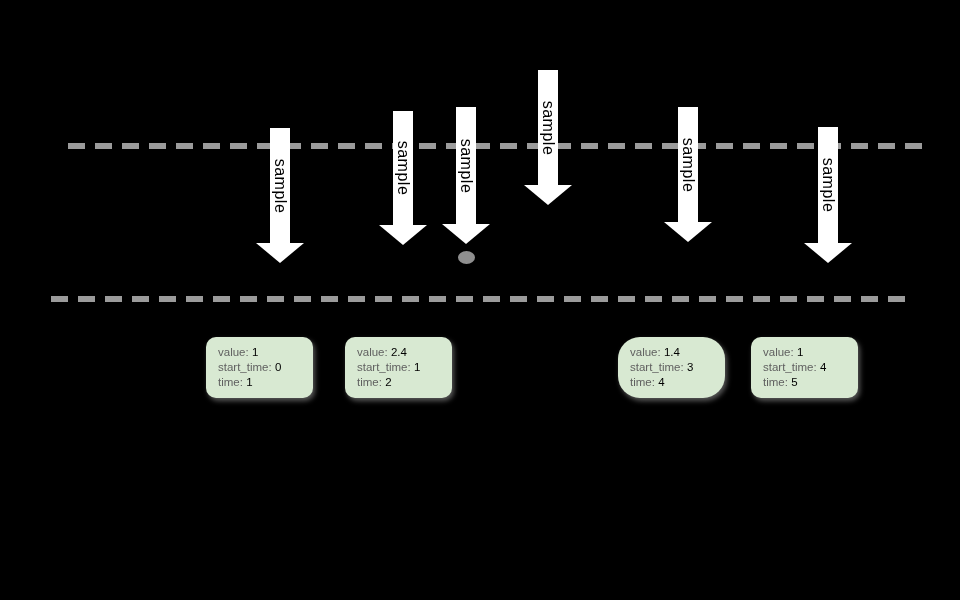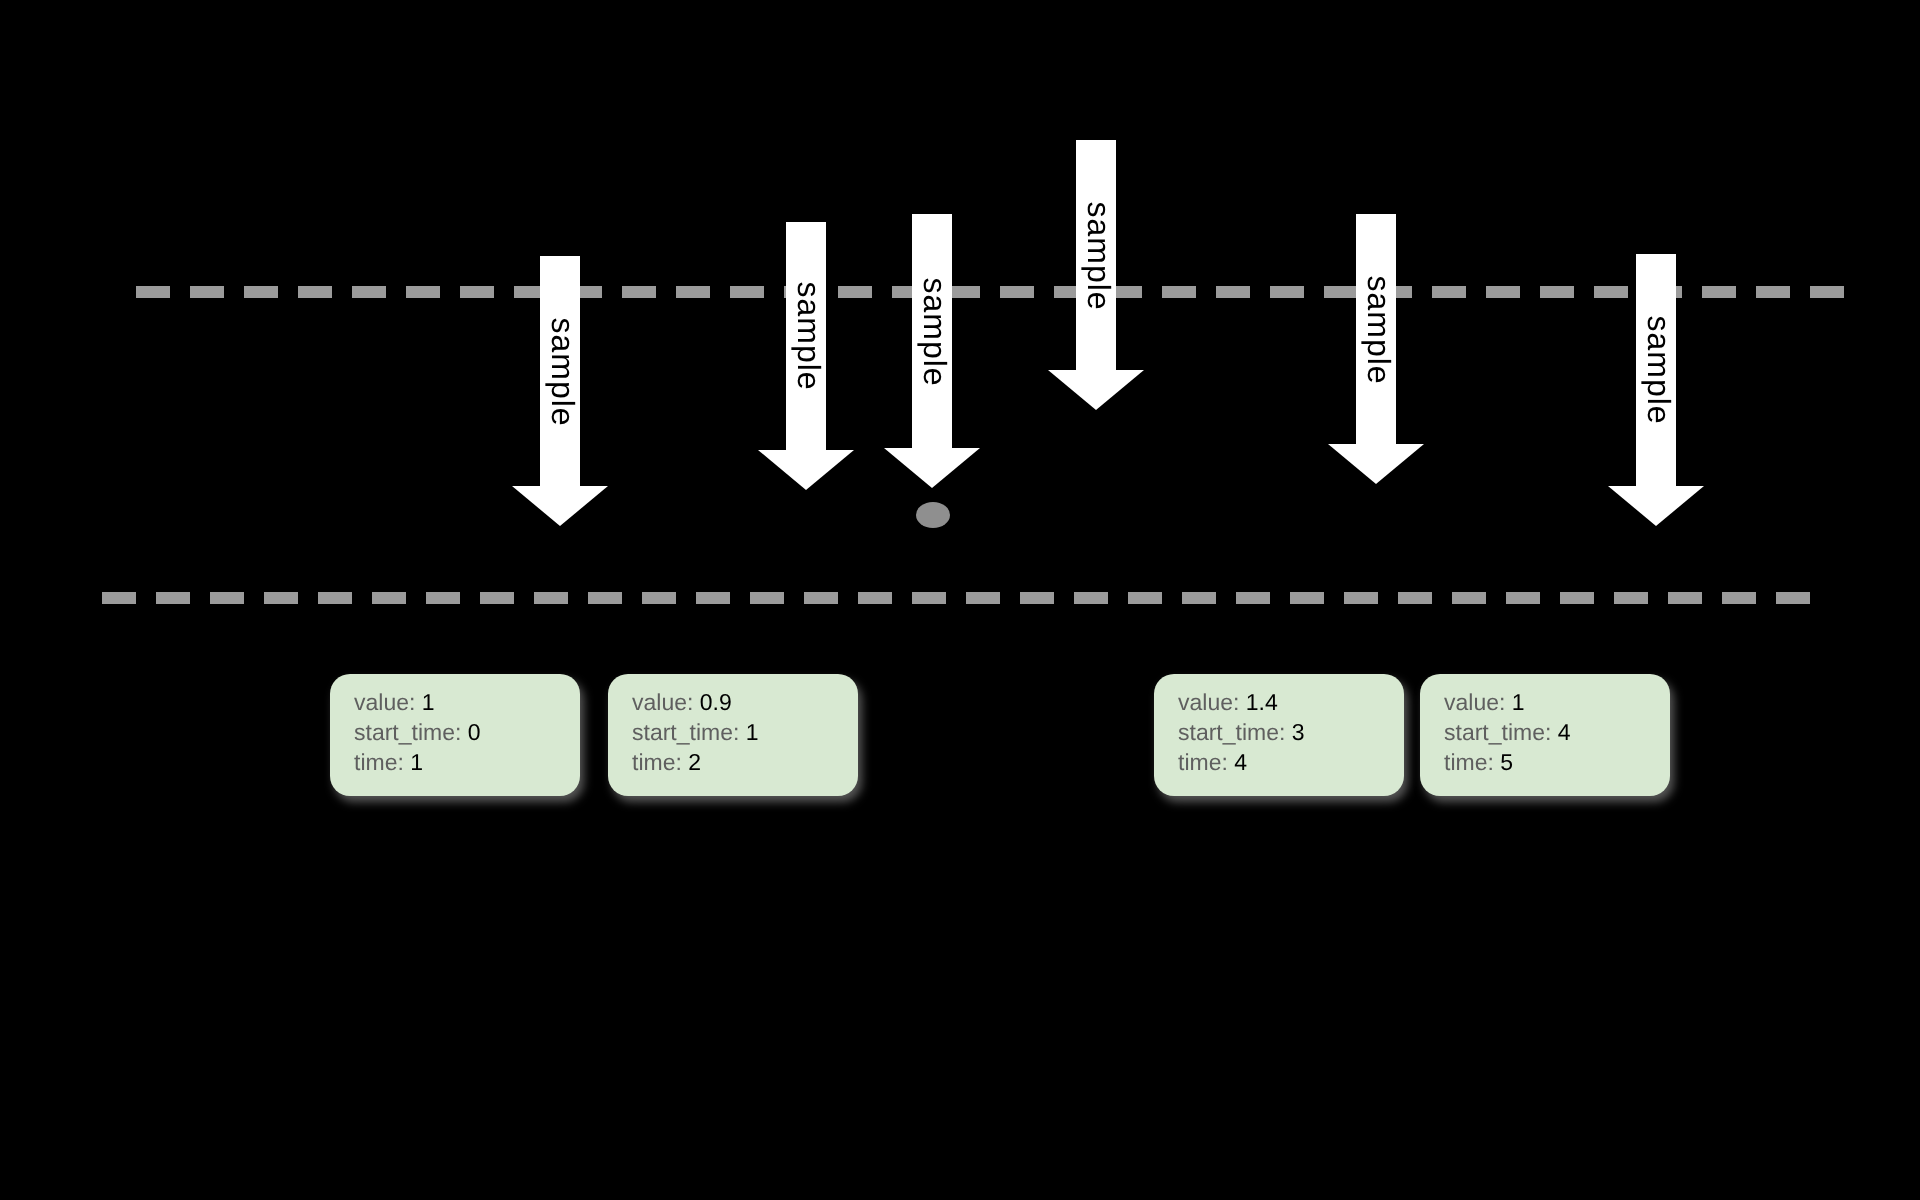--- a/index.html
+++ b/index.html
@@ -67,45 +67,46 @@
     width: 17px;
     height: 13px;
     border-radius: 50%;
     background: #8f8f8f;
   }
 
   
   .card {
     position: absolute;
     top: 337px;
-    width: 125px;
+    width: 107px;
     height: 61px;
     box-sizing: border-box;
     background: #d8e9d2;
     border-radius: 10px;
     padding: 8px 8px 8px 12px;
     box-shadow: 2px 3px 5px rgba(158,158,158,0.55);
     font-size: 11.5px;
     line-height: 15px;
     white-space: nowrap;
+    margin-left: 41px;
   }
   .card .lbl { color: #5f5f5f; }
   .card .val { color: #000000; }
 
   .a1 { left: 256px; top: 128px; height: 135px; }
   .a2 { left: 379px; top: 111px; height: 134px; }
   .a3 { left: 442px; top: 107px; height: 137px; }
   .a4 { left: 524px; top: 70px;  height: 135px; }
   .a5 { left: 664px; top: 107px; height: 135px; }
   .a6 { left: 804px; top: 127px; height: 136px; }
 
   .c1 { left: 165px; }
   .c2 { left: 304px; }
   .c3 { left: 444px; }
-  .c4 { left: 577px; }
+  .c4 { left: 577px; border-radius: 22px; }
   .c5 { left: 710px; }
 </style>
 </head>
 <body>
 
 <div class="canvas">
 
   <div class="dashed-line line-upper"></div>
   <div class="dashed-line line-lower"></div>
 
@@ -141,21 +142,21 @@
   </div>
 
   <div class="dot"></div>
 
   <div class="card c1">
     <div><span class="lbl">value:</span> <span class="val">1</span></div>
     <div><span class="lbl">start_time:</span> <span class="val">0</span></div>
     <div><span class="lbl">time:</span> <span class="val">1</span></div>
   </div>
   <div class="card c2">
-    <div><span class="lbl">value:</span> <span class="val">0.9</span></div>
+    <div><span class="lbl">value:</span> <span class="val">2.4</span></div>
     <div><span class="lbl">start_time:</span> <span class="val">1</span></div>
     <div><span class="lbl">time:</span> <span class="val">2</span></div>
   </div>
   <div class="card c4">
     <div><span class="lbl">value:</span> <span class="val">1.4</span></div>
     <div><span class="lbl">start_time:</span> <span class="val">3</span></div>
     <div><span class="lbl">time:</span> <span class="val">4</span></div>
   </div>
   <div class="card c5">
     <div><span class="lbl">value:</span> <span class="val">1</span></div>

